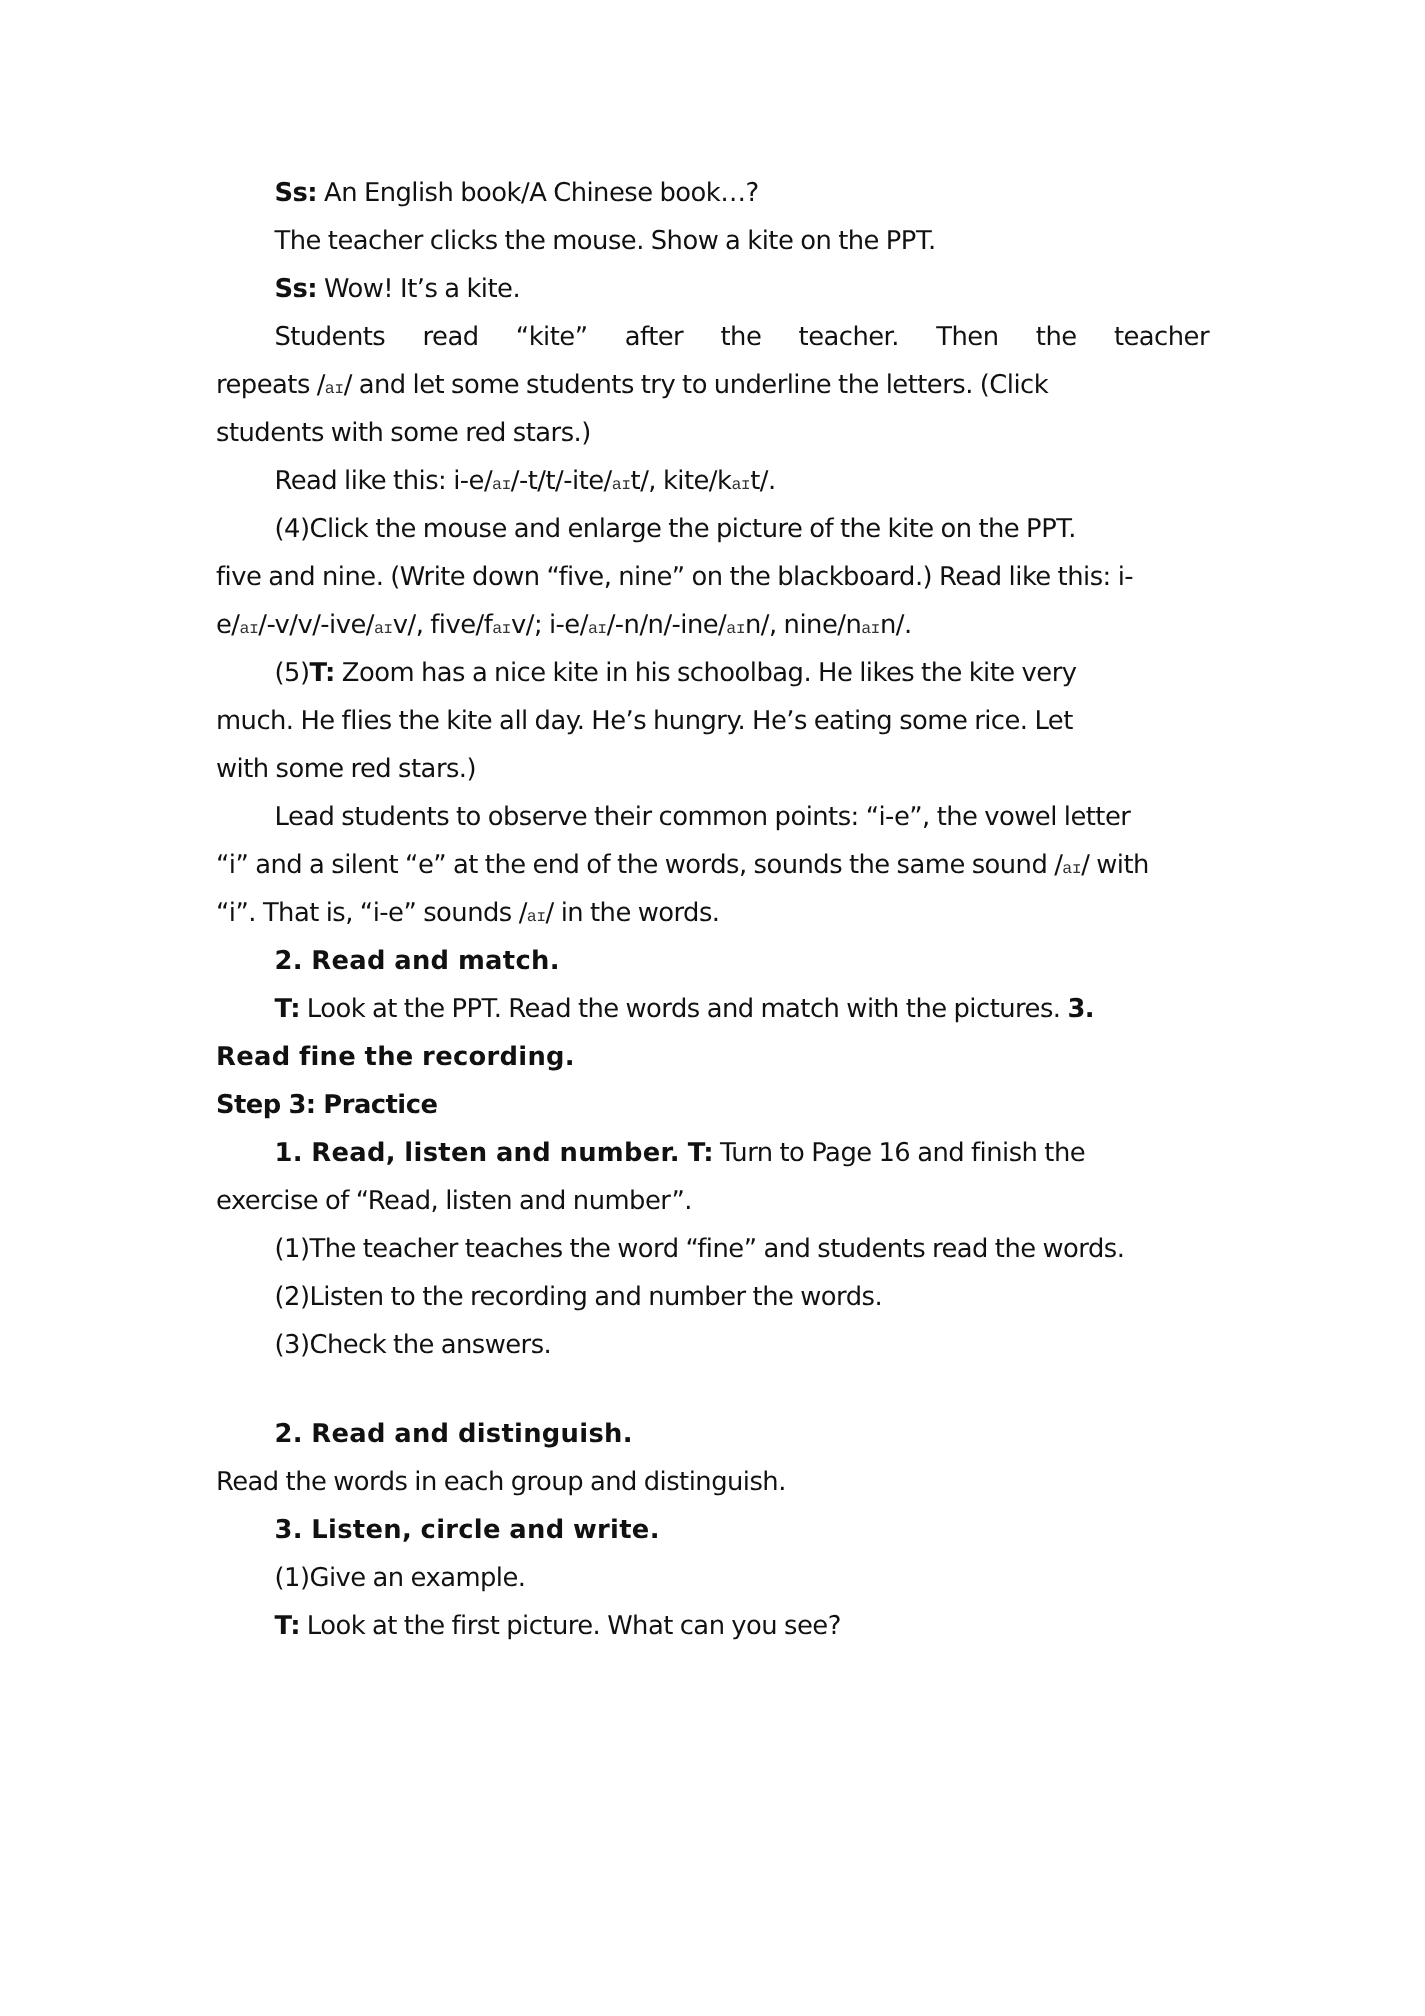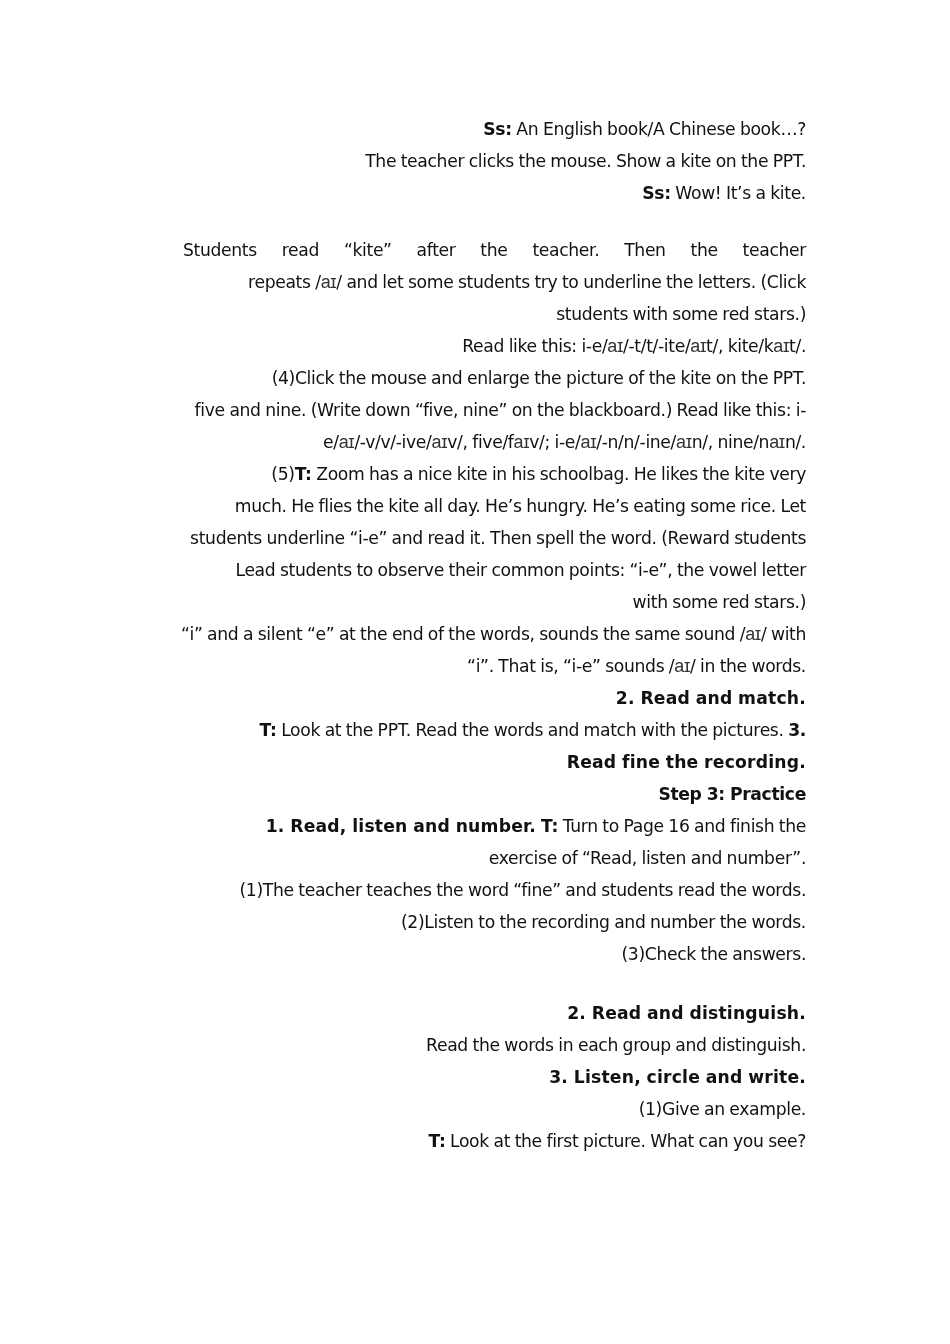--- a/index.html
+++ b/index.html
@@ -21,31 +21,29 @@
       top: 113px;
       width: 662px;
     }
     .line {
       font-size: 17.2px;
       line-height: 32px;
       height: 32px;
       white-space: nowrap;
       letter-spacing: -0.35px;
       word-spacing: -0.5px;
-      text-align: right;
     }
     .indent { padding-left: 39px; }
     .justify {
       text-align: justify;
       text-align-last: justify;
       white-space: normal;
-      margin-top: 25px;
     }
     .b { font-weight: bold; }
-    .ipa { font-family: Liberation Sans, sans-serif; font-size: 18px; color: #333; }
+    .ipa { font-family: Liberation Mono, monospace; font-size: 11px; color: #333; }
     .gap { height: 27px; }
     .mono-b { font-weight: bold; letter-spacing: 0.2px; }
   </style>
 </head>
 <body>
 
 <div class="page">
 
   <div class="line indent"><span class="b">Ss:</span><span> An English book/A Chinese book…?</span></div>
 
@@ -67,25 +65,24 @@
 
   <div class="line"><span>five and nine. (Write down “five, nine” on the blackboard.) Read like this: i-</span></div>
 
   <div class="line"><span>e/</span><span class="ipa">aɪ</span><span>/-v/v/-ive/</span><span class="ipa">aɪ</span><span>v/, five/f</span><span class="ipa">aɪ</span><span>v/; i-e/</span><span class="ipa">aɪ</span><span>/-n/n/-ine/</span><span class="ipa">aɪ</span><span>n/, nine/n</span><span class="ipa">aɪ</span><span>n/.</span></div>
 
 
   <div class="line indent"><span>(5)</span><span class="b">T:</span><span> Zoom has a nice kite in his schoolbag. He likes the kite very</span></div>
 
   <div class="line"><span>much. He flies the kite all day. He’s hungry. He’s eating some rice. Let</span></div>
 
-  <div class="line"><span>students underline “i-e” and read it. Then spell the word. (Reward students</span></div>
+
+  <div class="line"><span>with some red stars.)</span></div>
 
   <div class="line indent"><span>Lead students to observe their common points: “i-e”, the vowel letter</span></div>
-
-  <div class="line"><span>with some red stars.)</span></div>
 
   <div class="line"><span>“i” and a silent “e” at the end of the words, sounds the same sound /</span><span class="ipa">aɪ</span><span>/ with</span></div>
 
   <div class="line"><span>“i”. That is, “i-e” sounds /</span><span class="ipa">aɪ</span><span>/ in the words.</span></div>
 
   <div class="line indent mono-b">2. Read and match.</div>
 
   <div class="line indent"><span class="b">T:</span><span> Look at the PPT. Read the words and match with the pictures. </span><span class="b">3.</span></div>
 
   <div class="line mono-b">Read fine the recording.</div>

